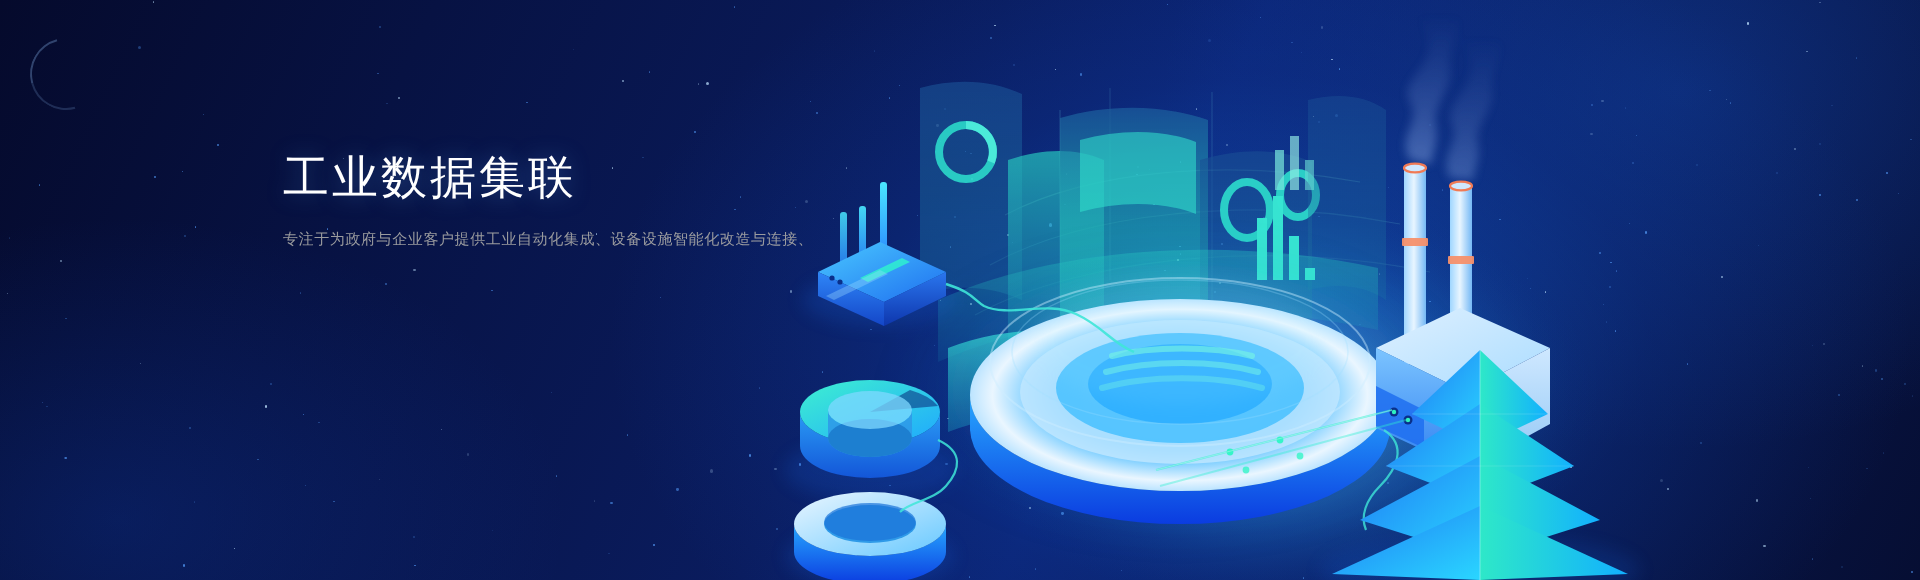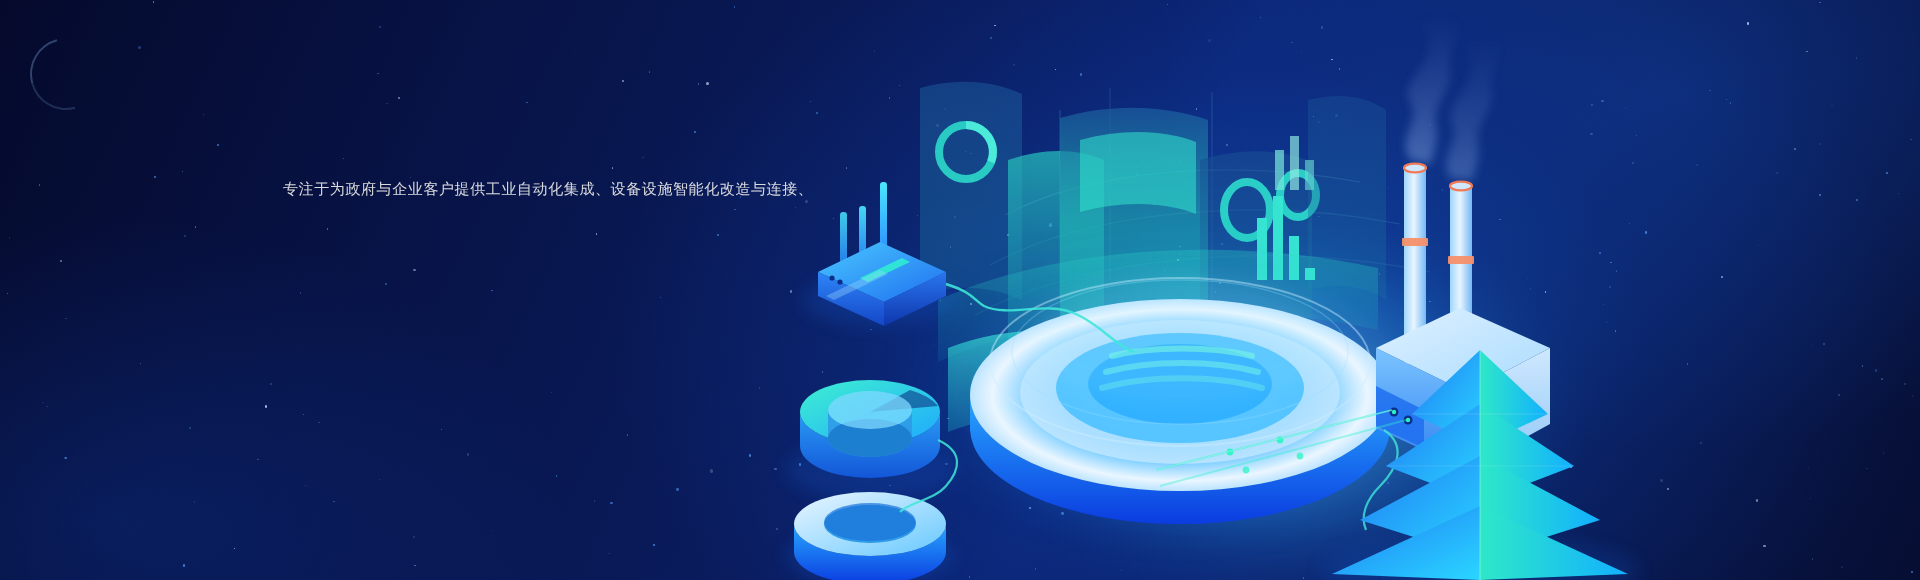--- a/index.html
+++ b/index.html
@@ -42,21 +42,21 @@
   
   #copy{ position:absolute; left:283px; top:152px; z-index:40; }
   .hl{
     color:#ffffff; font-size:46px; line-height:50px; letter-spacing:3px;
     font-weight:400; white-space:nowrap;
     text-shadow:0 0 22px rgba(90,170,255,0.35);
   }
   #hl2{ margin-top:8px; }
   #sub{ margin-top:24px; }
   .sub{
-    color:#e5e5e5; font-size:15px; line-height:25px; letter-spacing:.6px;
+    color:#a3a3a3; font-size:15px; line-height:25px; letter-spacing:.6px;
     white-space:nowrap; opacity:.95;
   }
 
   
   #art{ position:absolute; left:760px; top:0; width:1160px; height:580px; z-index:30; }
   #art svg{ display:block; width:100%; height:100%; }
 </style>
 </head>
 <body>
 
@@ -326,20 +326,21 @@
       <div class="st" style="left: 969.8px; top: 302.8px; width: 2.3px; height: 2.3px; opacity: 0.64; background: rgb(191, 227, 255);"></div>
       <div class="st" style="left: 217.2px; top: 144.2px; width: 1.5px; height: 1.5px; opacity: 0.67; background: rgb(79, 147, 238);"></div>
     </div>
 
   <div class="arc" style="right:-520px; top:-470px; width:1250px; height:1250px; border-width:2px; border-top-color:rgba(120,185,255,.30); border-right-color:rgba(120,185,255,.14); transform:rotate(18deg);"></div>
   <div class="arc" style="right:-600px; top:-560px; width:1420px; height:1420px; border-width:1px; border-top-color:rgba(110,175,255,.18); border-right-color:rgba(110,175,255,.08); transform:rotate(14deg);"></div>
   <div class="arc" style="left:-760px; bottom:-700px; width:1500px; height:1500px; border-width:1px; border-bottom-color:rgba(110,175,255,.16); border-left-color:rgba(110,175,255,.08); transform:rotate(-8deg);"></div>
   <div class="arc" style="left:30px; top:38px; width:72px; height:72px; border-width:2px; border-left-color:rgba(150,200,255,.30); border-bottom-color:rgba(150,200,255,.18); transform:rotate(30deg);"></div>
 
   <div id="copy">
+    <div class="hl" id="hl1">工业数据集联</div>
     <div id="sub">
       <div class="sub">专注于为政府与企业客户提供工业自动化集成、设备设施智能化改造与连接、</div>
     </div>
   </div>
 
   <div id="art">
   <svg viewBox="0 0 1160 580" xmlns="http://www.w3.org/2000/svg">
     <defs>
       <linearGradient id="gPanel" x1="0" y1="0" x2="0" y2="1">
         <stop offset="0%" stop-color="#1e5f9e" stop-opacity=".80"></stop>

